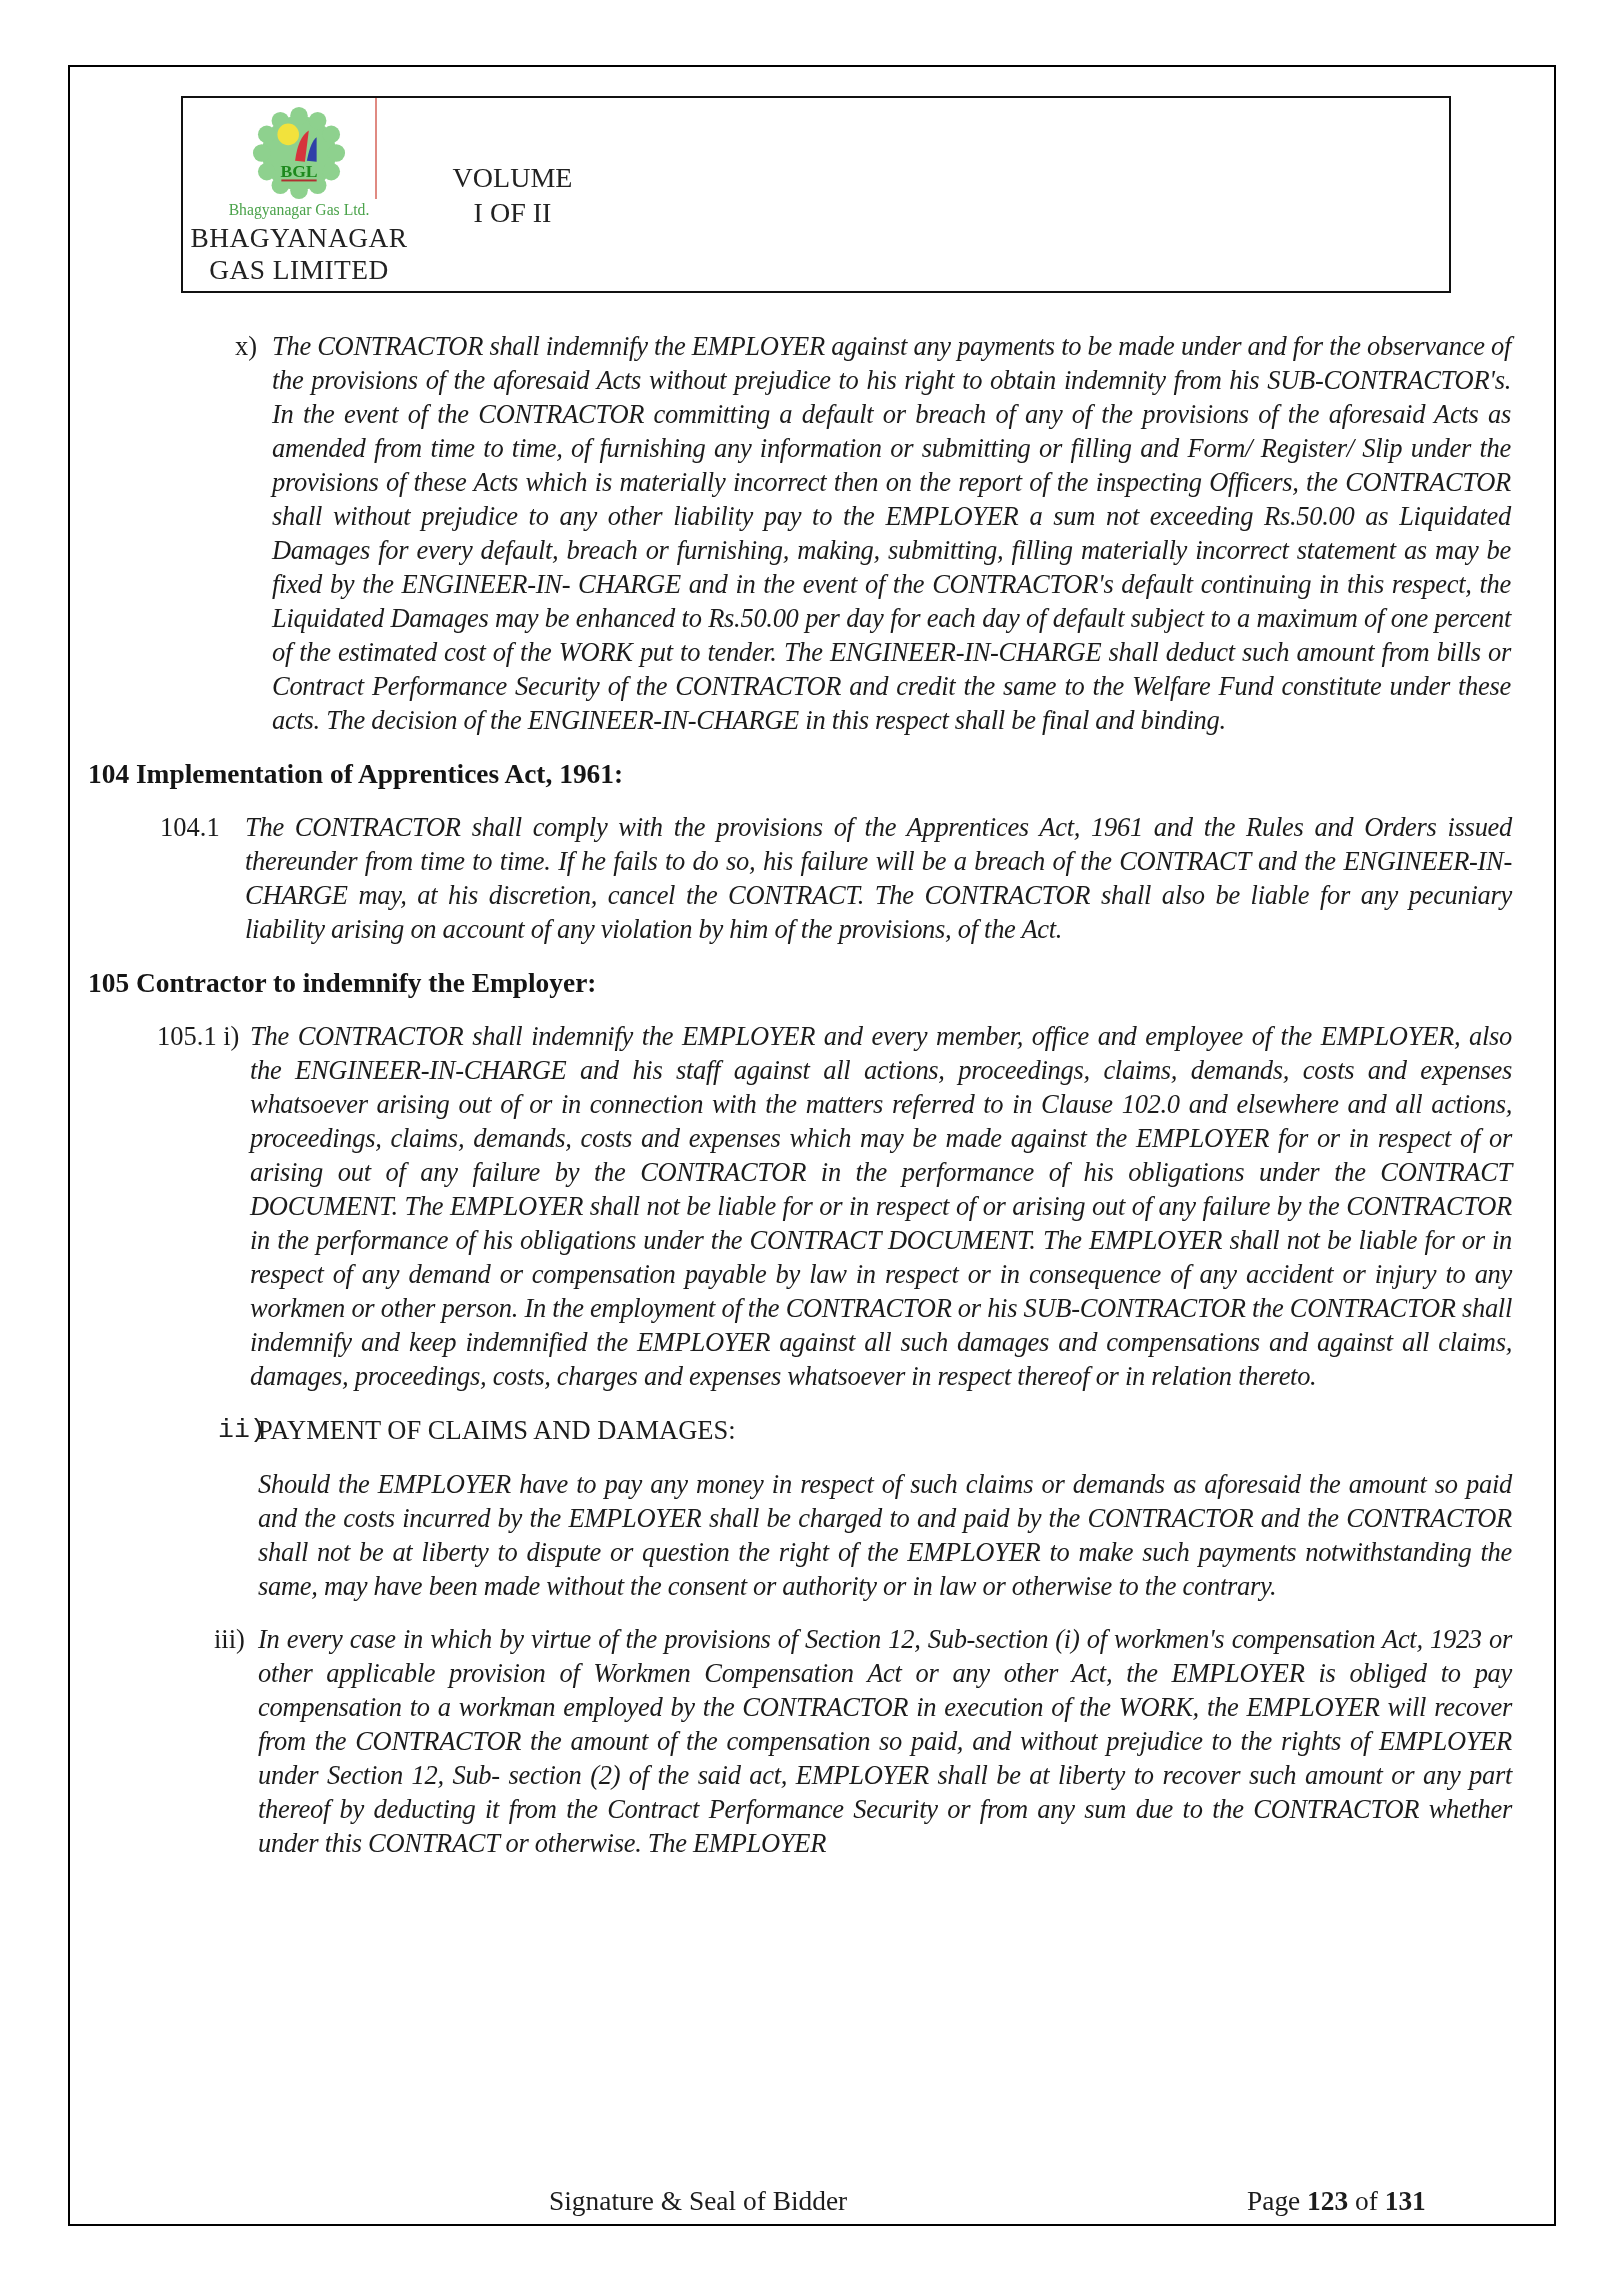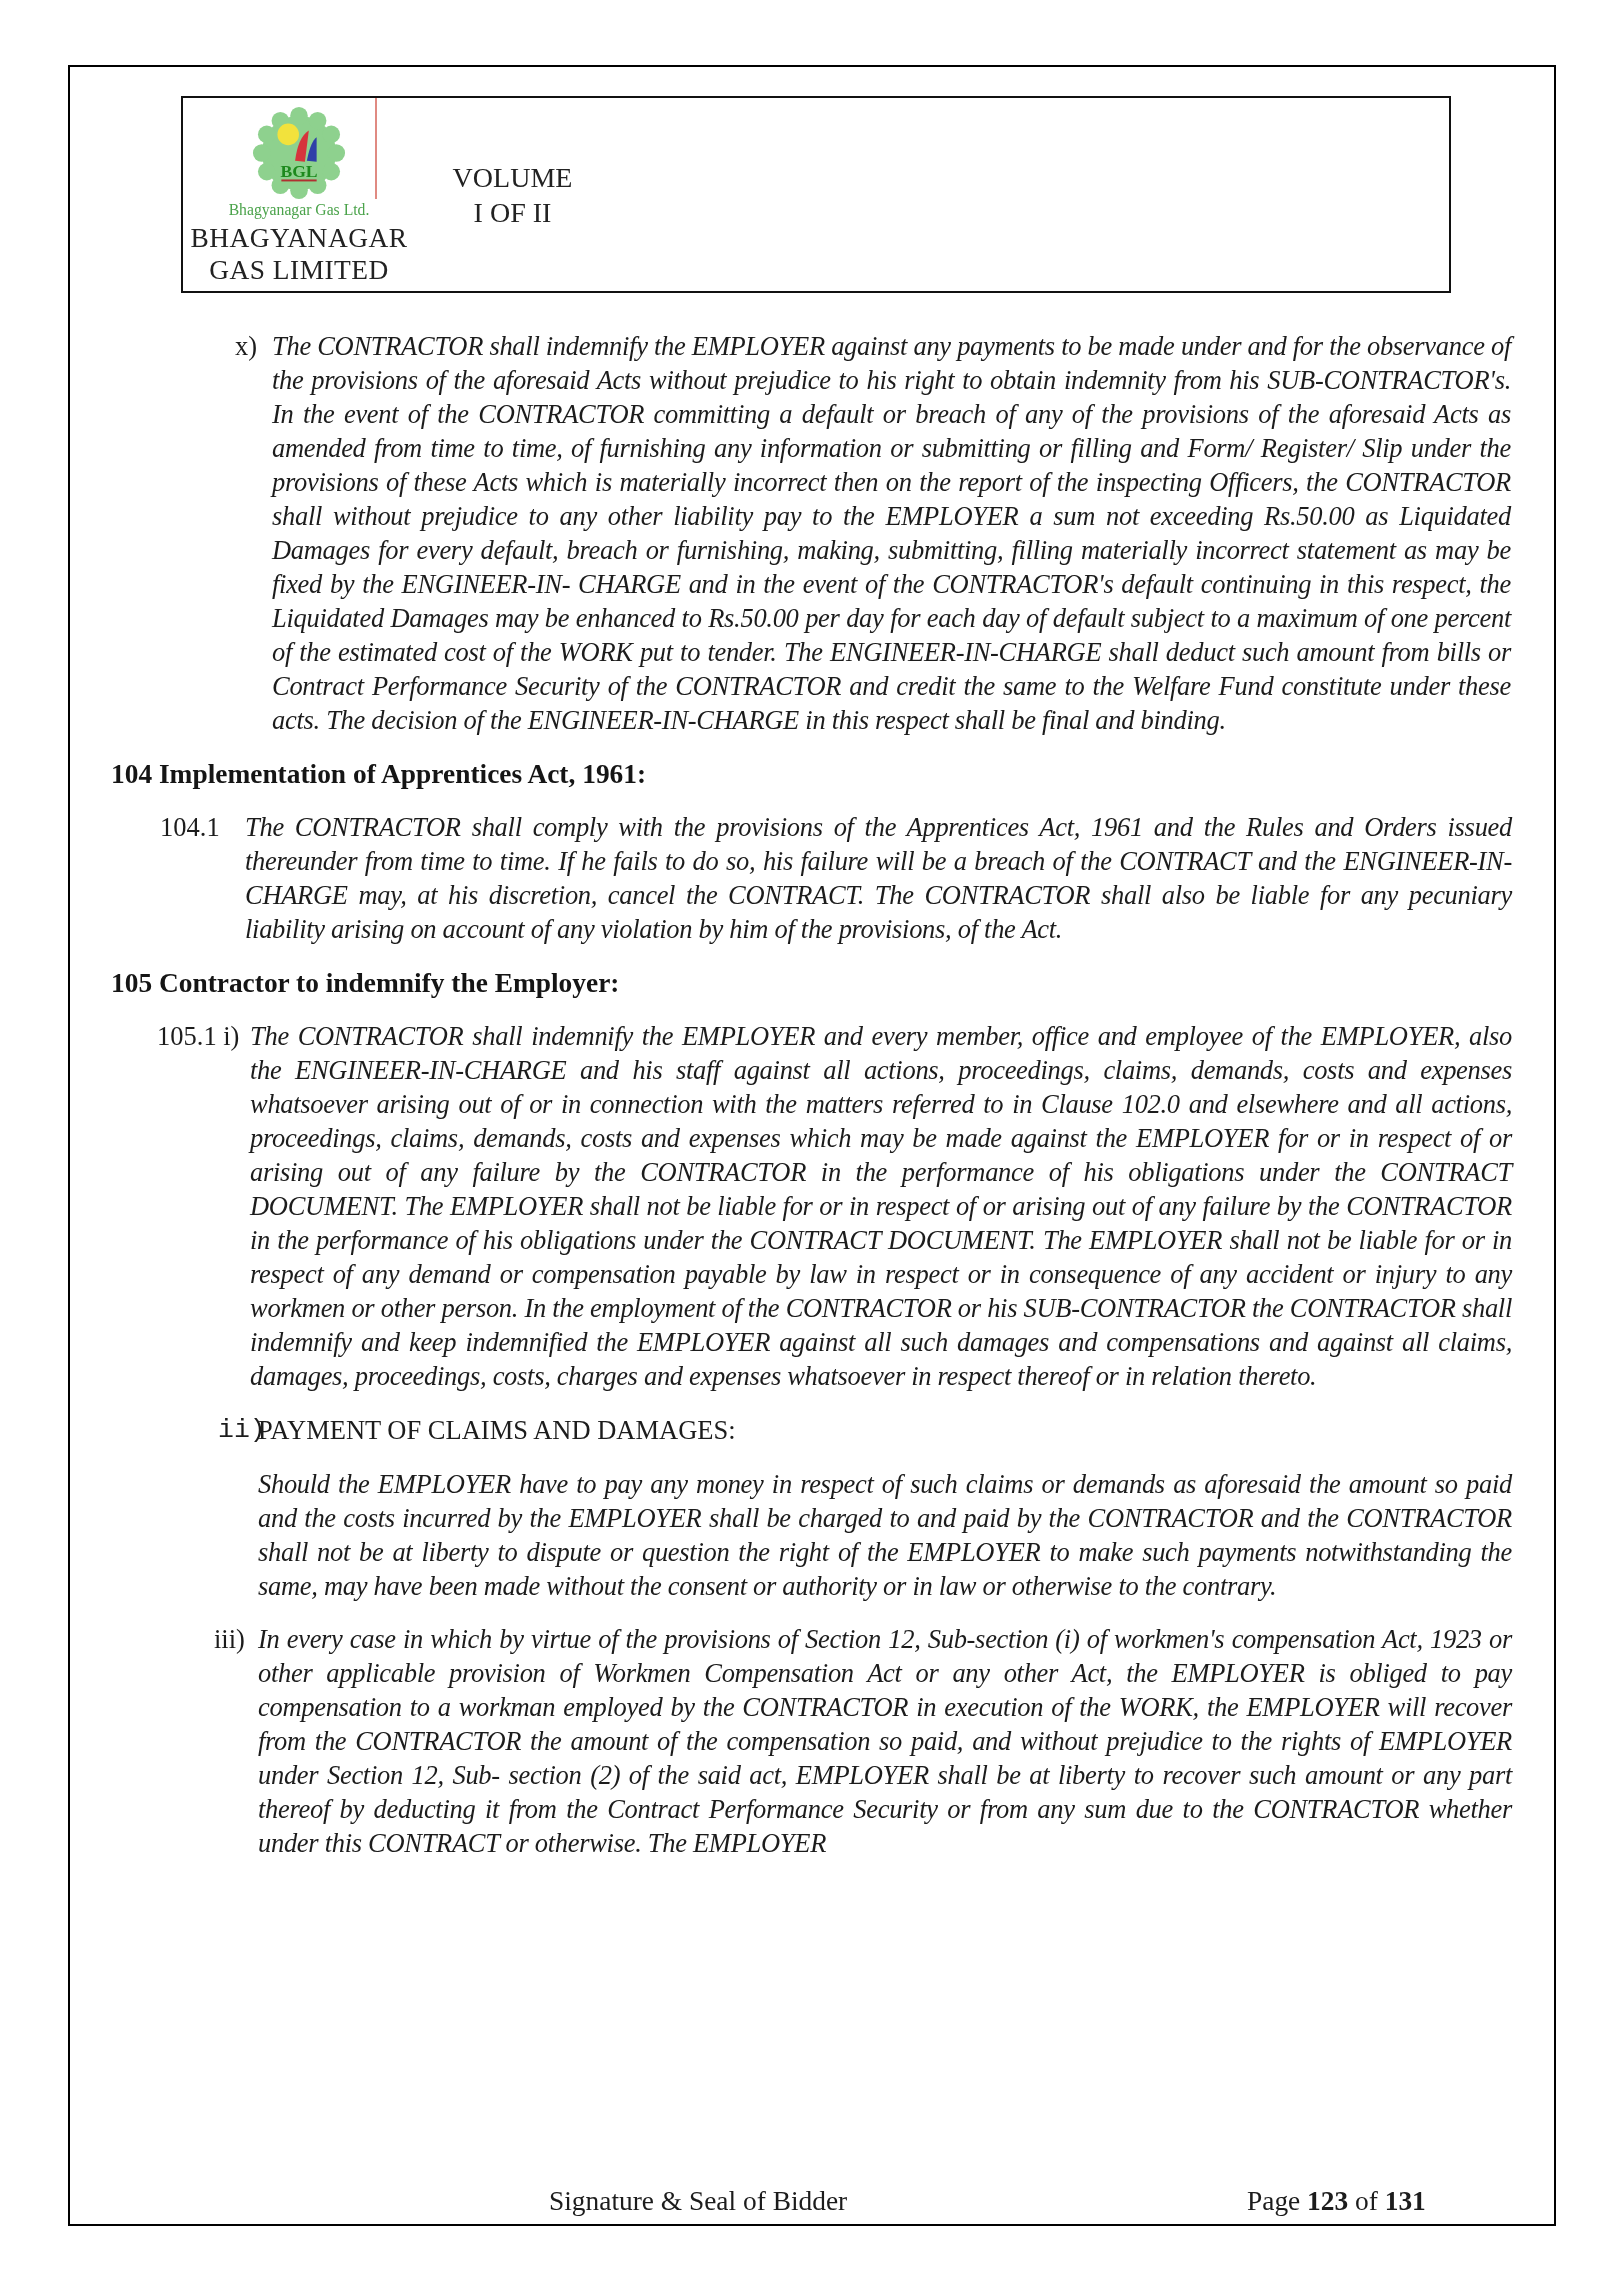--- a/index.html
+++ b/index.html
@@ -51,21 +51,21 @@
   .just { text-align: justify; letter-spacing: -0.3px; font-style: italic; }
   .bodytext { font-size: 26.5px; line-height: 34px; color: #1c1c1c; }
   .flexpara { display: flex; }
   .marker { white-space: nowrap; flex: none; }
 
   .para-x { margin-left: 235px; width: 1276px; }
   .para-x .marker { width: 37px; }
   .para-x .ptext { flex: 1; }
 
   .sec-heading {
-    margin-left: 111px; margin-top: 19.6px;
+    margin-left: 88px; margin-top: 19.6px;
     font-weight: bold; font-size: 27.4px; line-height: 34px; color: #151515;
   }
   .para-1041 { margin-left: 160px; margin-top: 19.6px; width: 1352px; gap: 12px; }
   .para-1041 .marker { width: 73px; }
   .para-1041 .ptext { flex: 1; }
 
   .para-1051 { margin-left: 157px; margin-top: 19.6px; width: 1355px; }
   .para-1051 .marker { width: 93px; }
   .para-1051 .ptext { flex: 1; }
 

